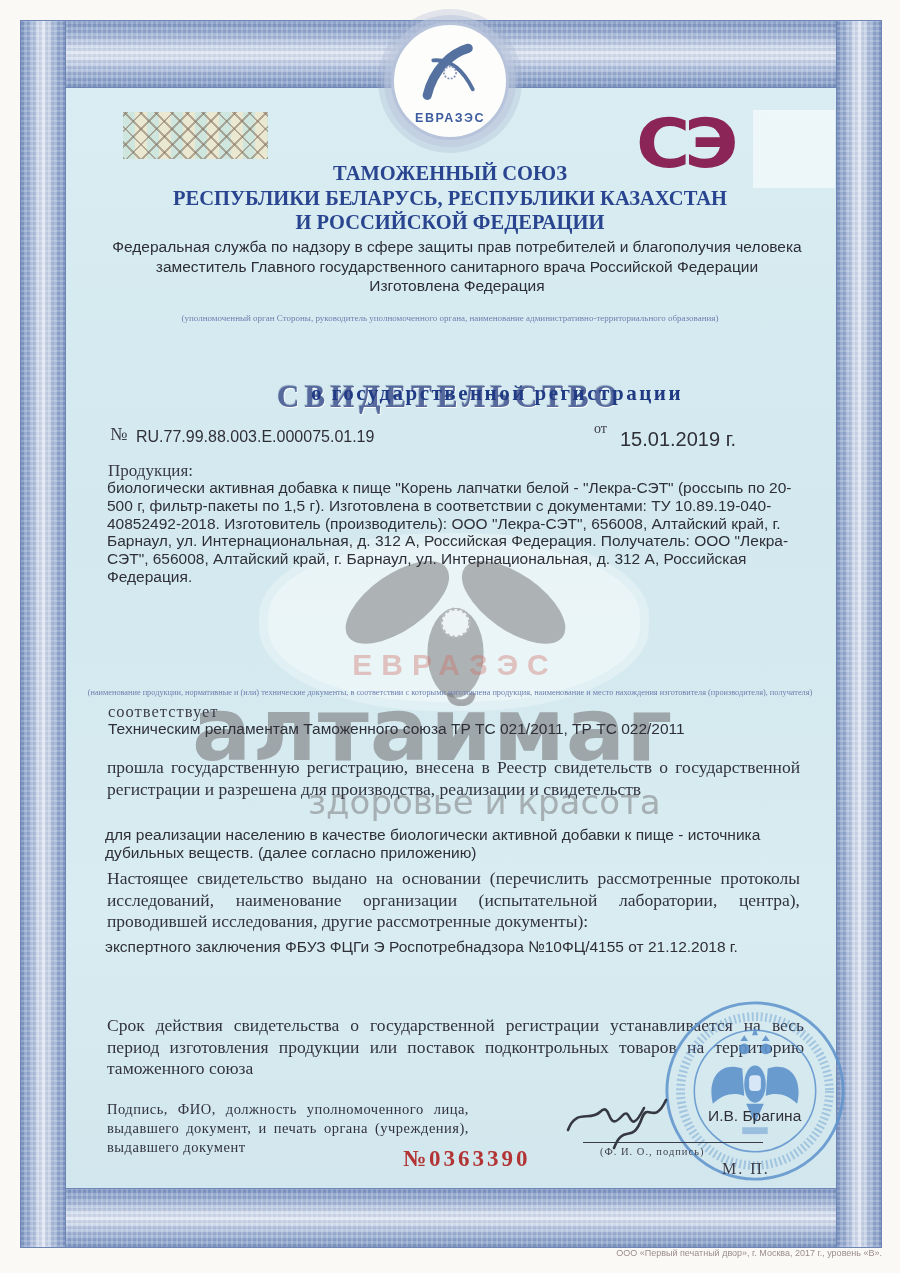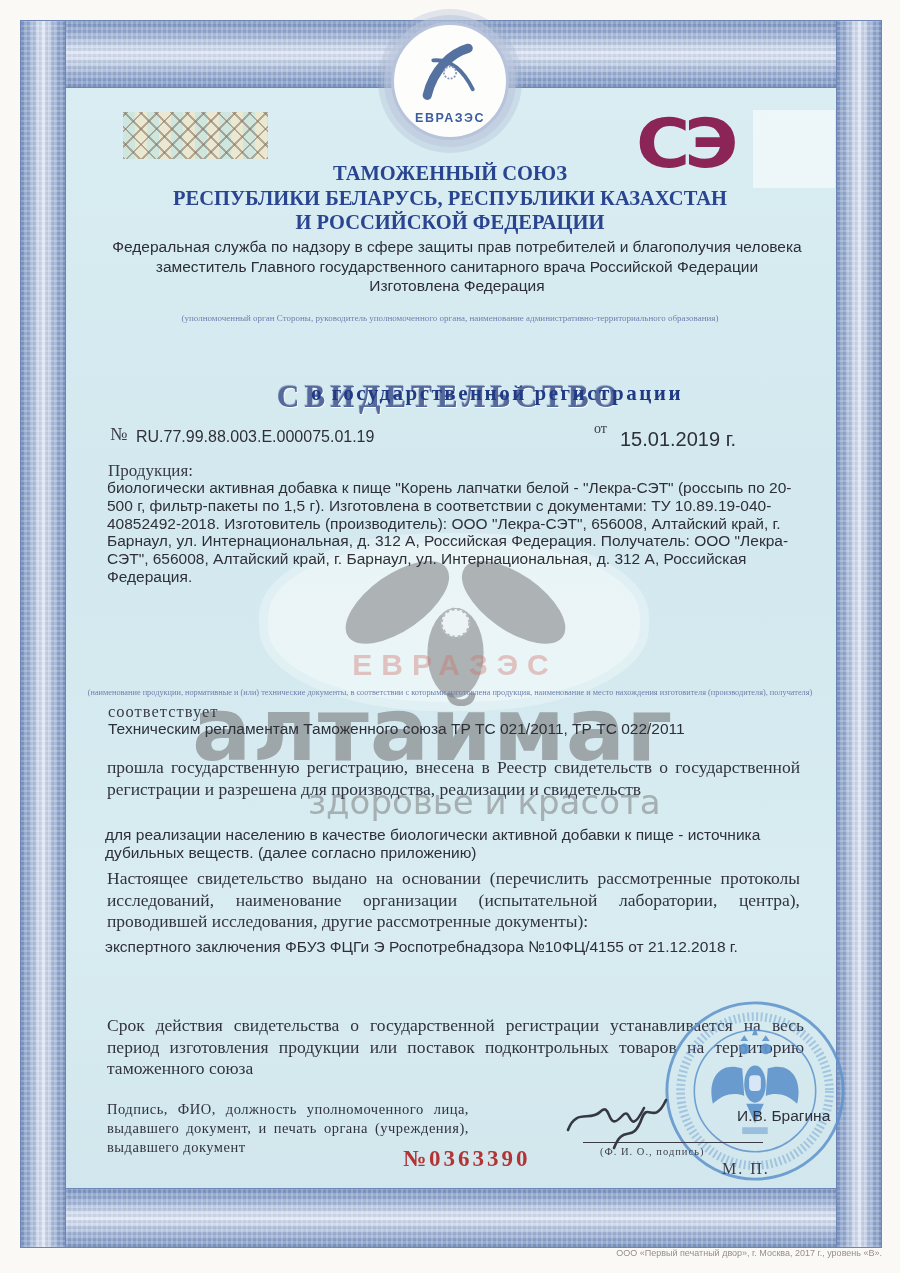--- a/index.html
+++ b/index.html
@@ -170,20 +170,20 @@
 
   <div class="abs para-serif" style="left:107px;top:1100px;width:362px;font-size:14.5px;line-height:19px;letter-spacing:.5px;">Подпись, ФИО, должность уполномоченного лица, выдавшего документ, и печать органа (учреждения), выдавшего документ</div>
   <svg class="abs" style="left:562px;top:1082px;" width="135" height="72" viewBox="0 0 135 72">
     <g stroke="#26262f" stroke-width="2.6" fill="none" stroke-linecap="round" opacity="0.9">
       <path d="M6 48 C14 26 28 40 38 30 C50 18 44 52 60 34 C70 22 66 58 82 26"></path>
       <path d="M52 66 C62 40 70 64 80 36 C86 20 92 44 104 18"></path>
     </g>
   </svg>
   <div class="sig-line"></div>
   <div class="abs serif-lab" style="left:600px;top:1146px;font-size:10.5px;letter-spacing:1px;color:#3f3f4a;">(Ф. И. О., подпись)</div>
-  <div class="abs sans" style="left:708px;top:1107px;font-size:15.5px;margin-left:29px;">И.В. Брагина</div>
+  <div class="abs sans" style="left:708px;top:1107px;font-size:15.5px;">И.В. Брагина</div>
   <div class="abs serif-lab" style="left:722px;top:1160px;font-size:16px;letter-spacing:2px;">М. П.</div>
 
   <div class="abs red-serial" style="left:403px;top:1146px;">№0363390</div>
 
   <div class="footer-imprint">ООО «Первый печатный двор», г. Москва, 2017 г., уровень «В».</div>
 
 </div>
 
 </body></html>

